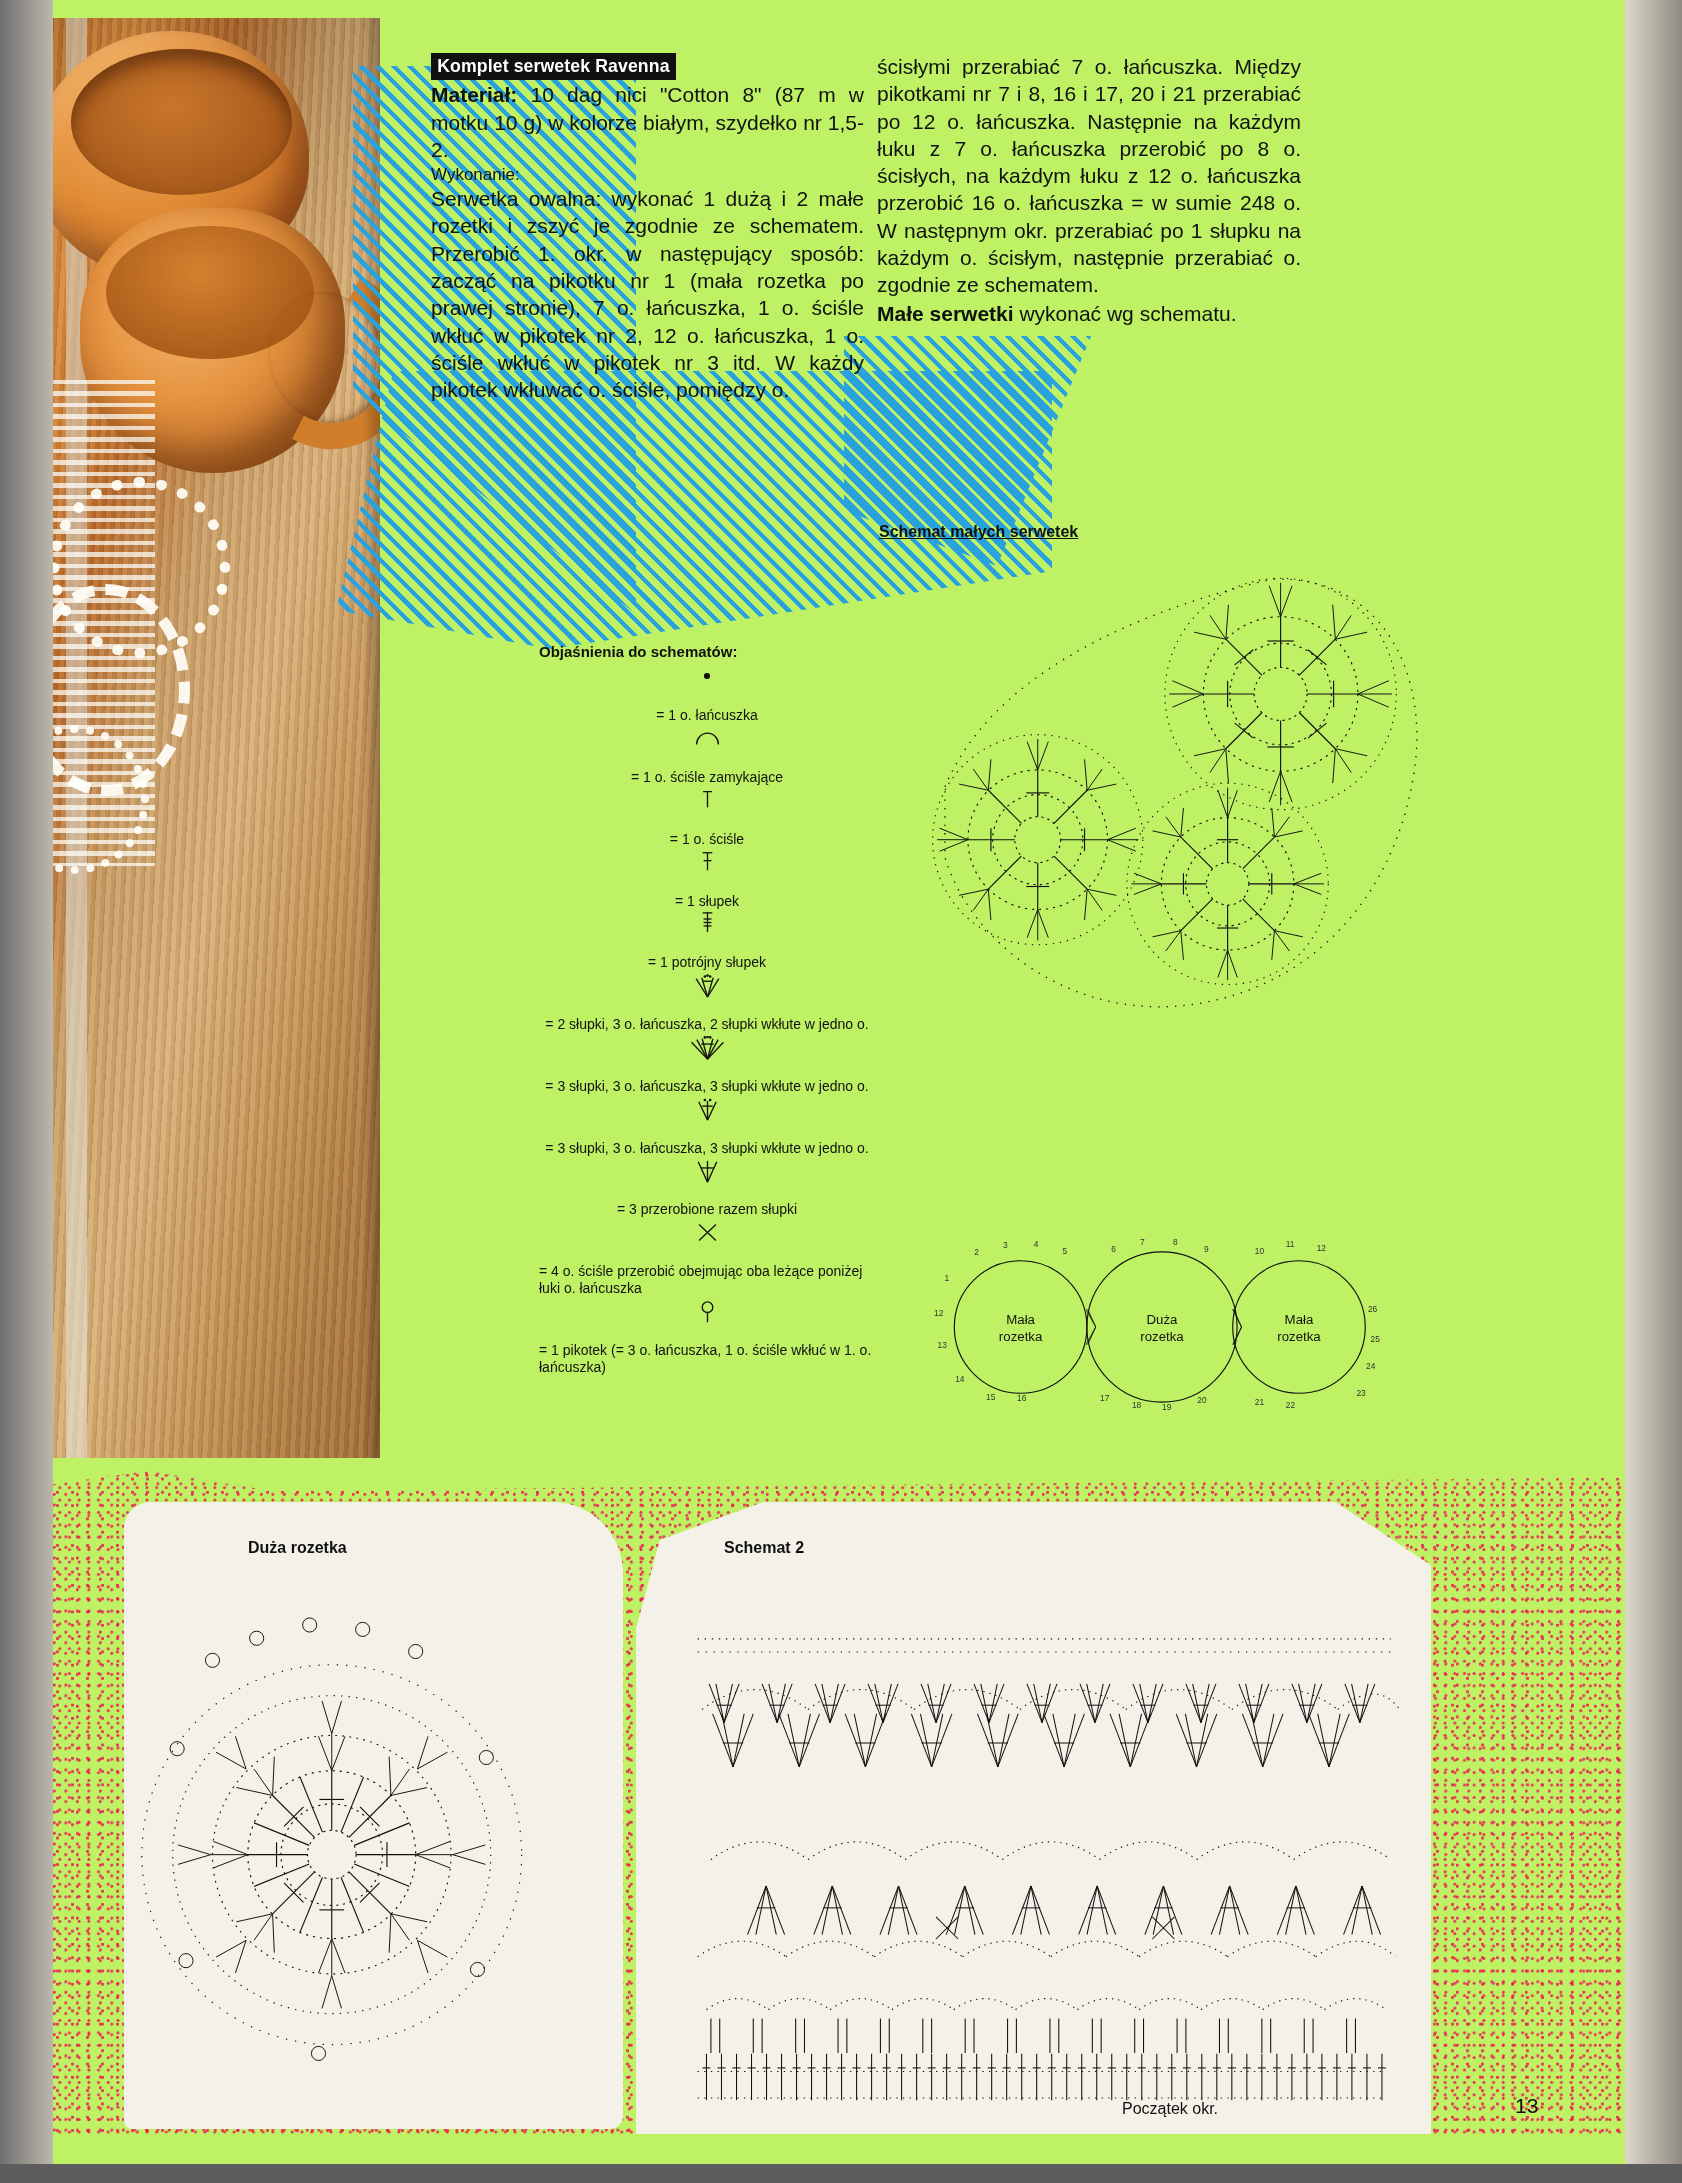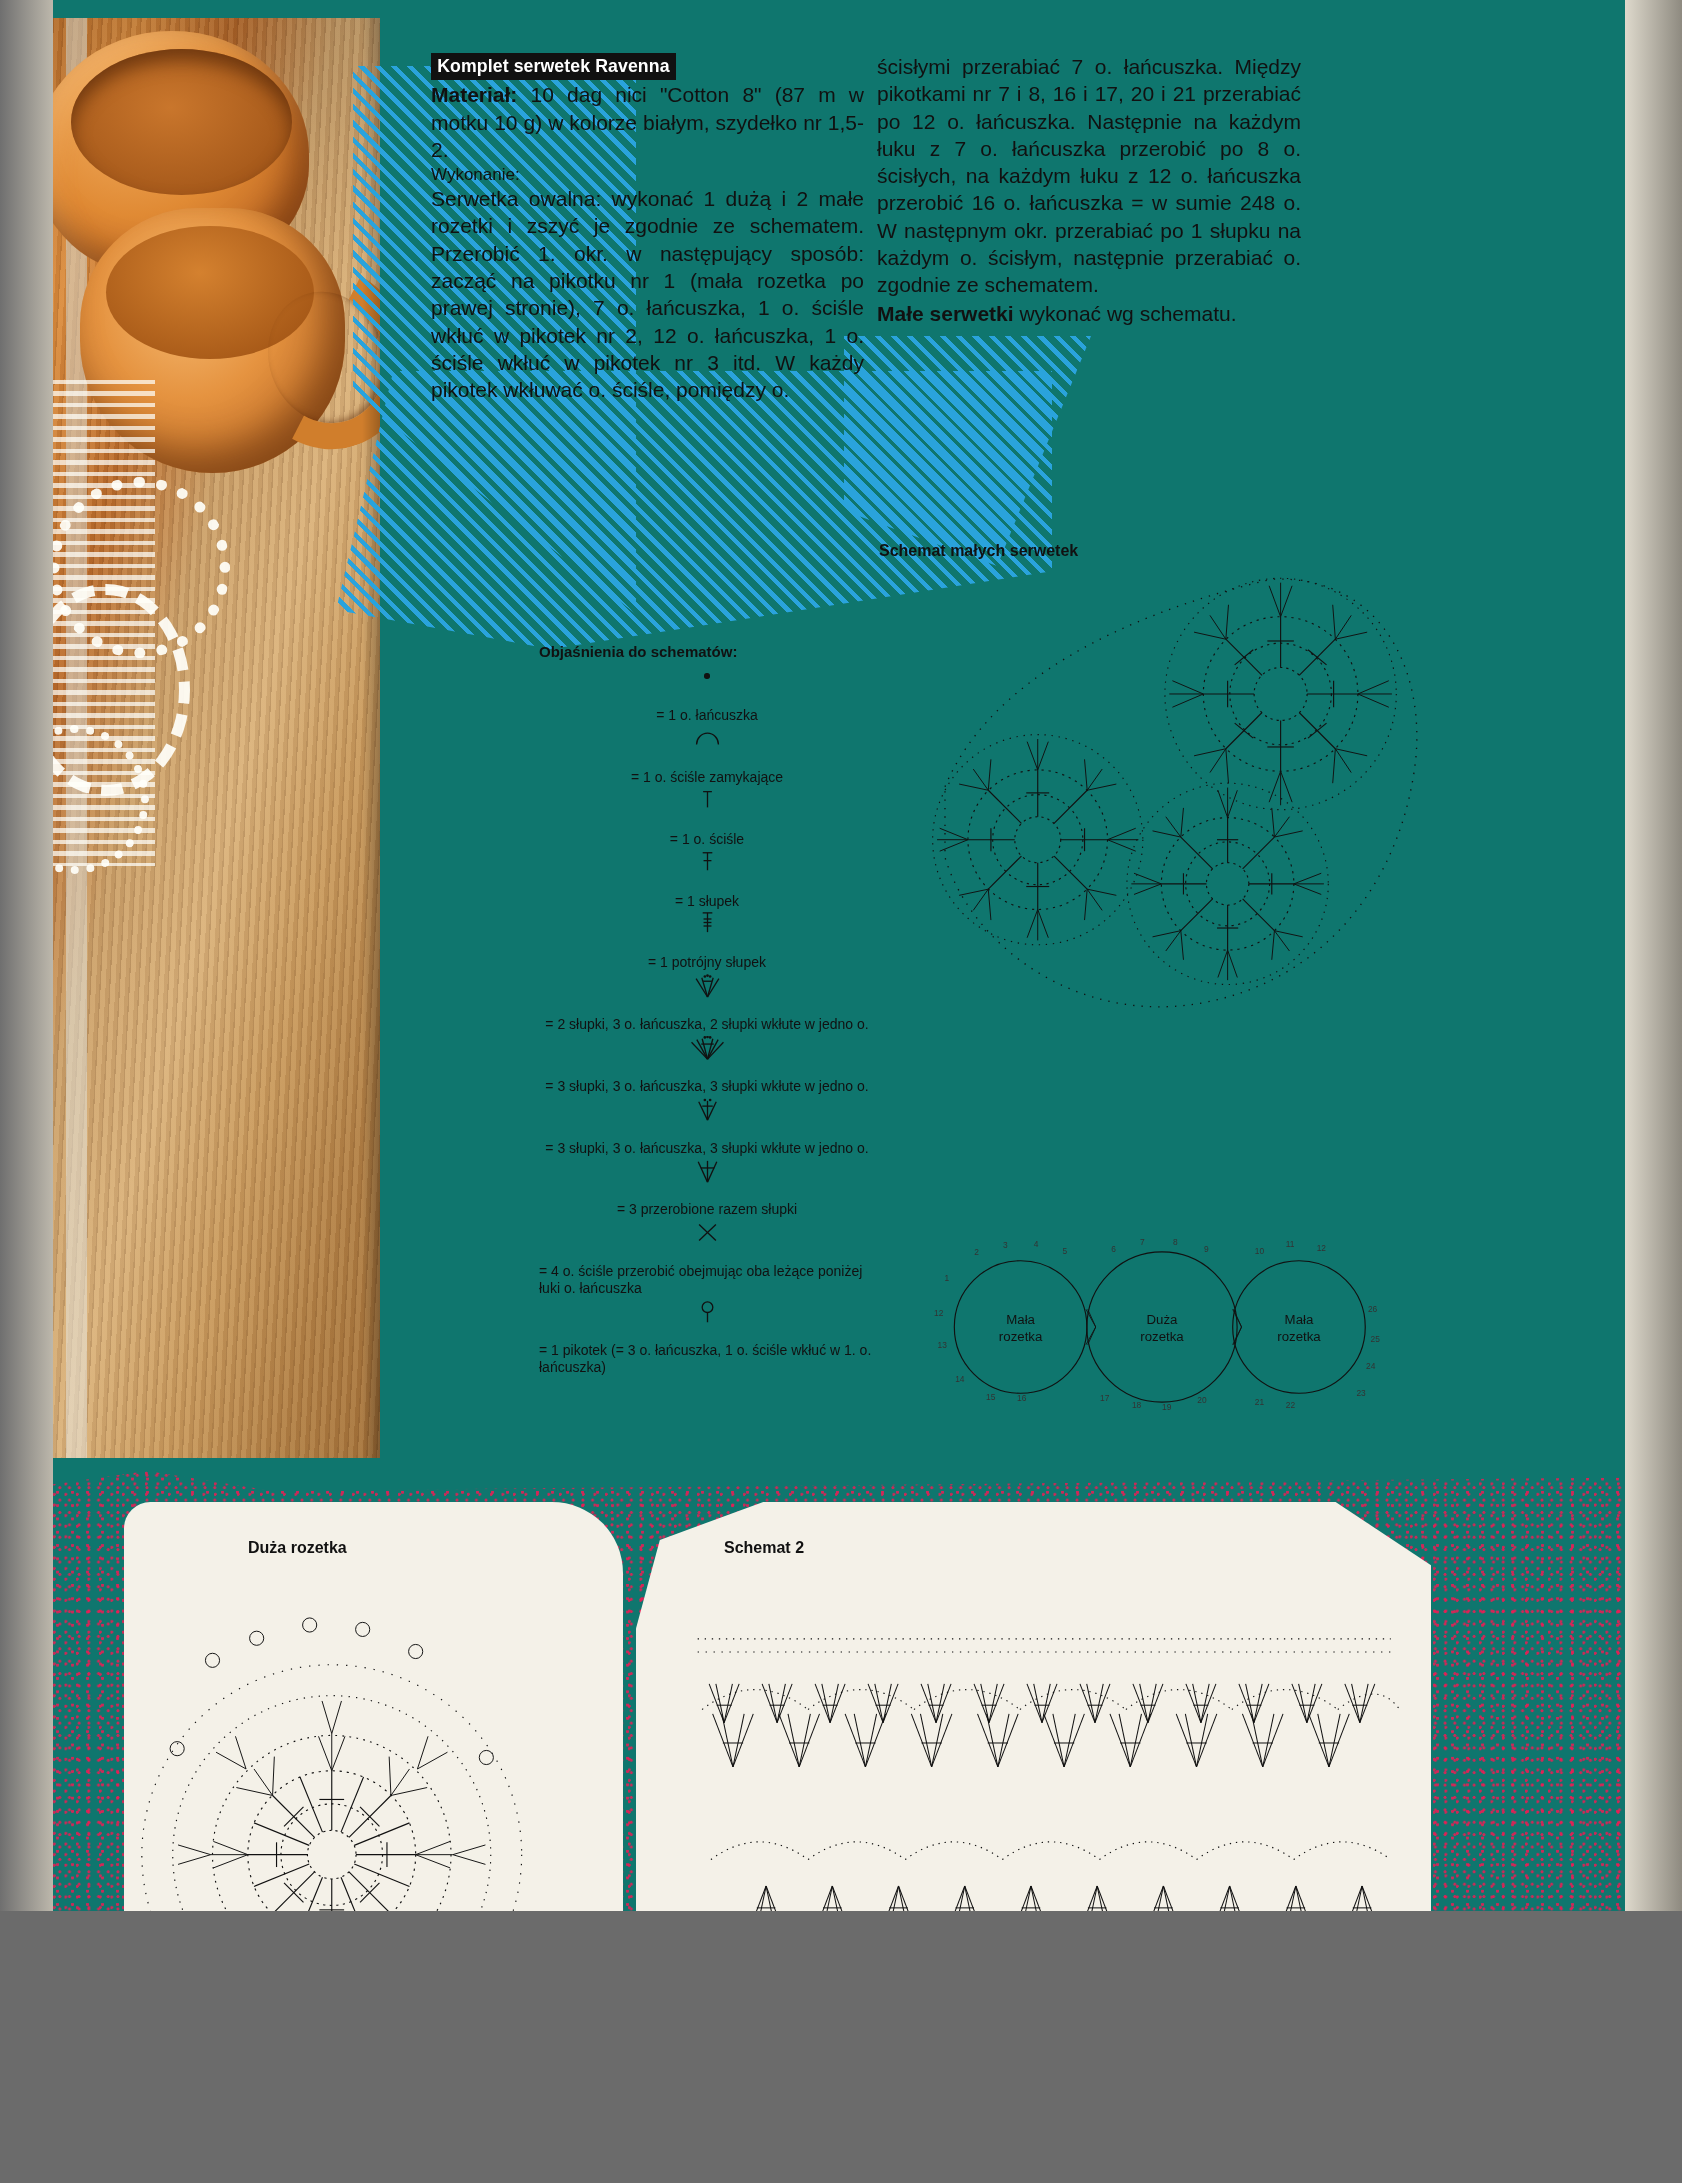--- a/index.html
+++ b/index.html
@@ -1,20 +1,20 @@
 <!DOCTYPE html>
 <html style="font-size:7px"><head>
 <meta charset="utf-8">
 <style>
   html,body{margin:0;padding:0;background:#6b6b6b;}
   body{font-family:"Liberation Sans", sans-serif;}
   #page{
     position:relative;
-    width:1682px;height:1911px;
-    background:#0f766e;
+    width:1682px;height:2183px;
+    background:#bef264;
     overflow:hidden;
   }
   
   #photo{
     position:absolute;left:53px;top:17.7px;width:327px;height:1440px;
     background:
       linear-gradient(to bottom, rgba(0,0,0,.12), rgba(0,0,0,0) 18%),
       linear-gradient(105deg,#c9782f 0%, #d98a3c 12%, #b8692a 26%, #caa06a 40%, #d9b27c 55%, #c89a5e 70%, #b07f45 85%, #a06f38 100%);
     overflow:hidden;
   }
@@ -109,21 +109,21 @@
   
   #legend{position:absolute;left:539px;top:643px;width:336px;color:#111;}
   #legendTitle{font-weight:bold;font-size:15px;margin-bottom:5.3px;}
   .lrow{display:flex;align-items:center;margin-bottom:2.7px;flex-direction:column;}
   .lsym{width:42px;min-height:21px;flex:0 0 42px;display:flex;align-items:flex-start;justify-content:center;}
   .ltxt{font-size:14px;line-height:1.22;flex:1;}
   .lsym svg{display:block;}
   .lsym .dot{width:5.3px;height:5.3px;border-radius:50%;background:#111;margin-top:8px;}
   
   .secHead{position:absolute;font-weight:bold;font-size:16px;color:#111;}
-  #headSmall{left:879px;top:542px;}
+  #headSmall{left:879px;top:523px;text-decoration:underline;}
   #headDuza{left:248px;top:1539px;text-align:right;}
   #headSchemat2{left:724px;top:1539px;}
   
   .schem{position:absolute;}
   #schemSmall{left:892px;top:548px;width:552px;height:526px;}
   #schemRozetki{left:888px;top:1232px;width:548px;height:190px;}
   #schemDuza{left:124px;top:1572px;width:495px;height:530px;}
   #schemS2{left:671px;top:1577px;width:742px;height:543px;}
   .schem svg{width:100%;height:100%;display:block;}
   .rozlabel{font-size:30px;fill:#111;font-family:"Liberation Sans",sans-serif;}

